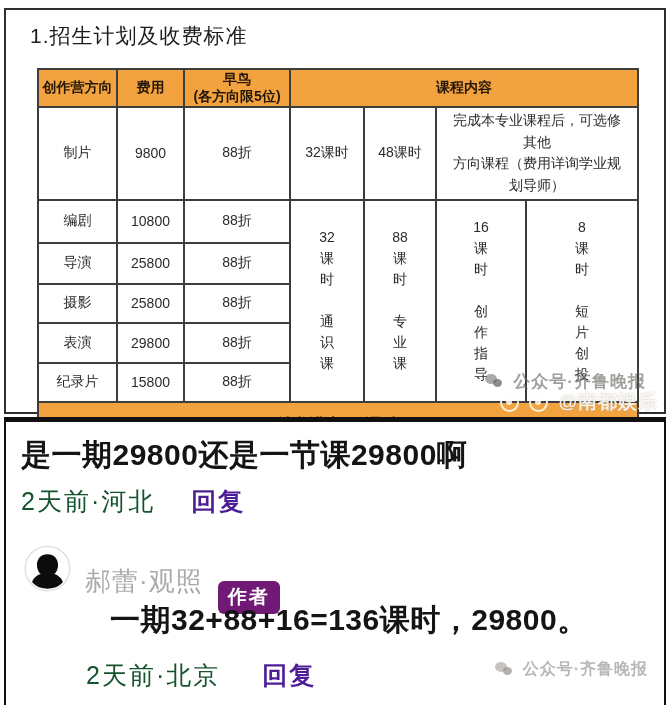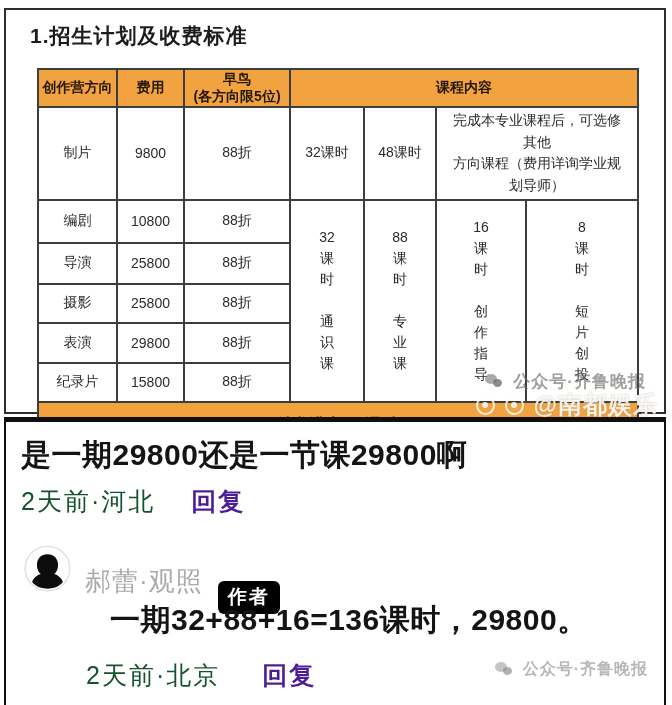--- a/index.html
+++ b/index.html
@@ -2,56 +2,56 @@
 <html><head>
 <meta charset="utf-8">
 <style>
   * { margin:0; padding:0; box-sizing:border-box; }
   html,body { background:#fff; }
   body { font-family:"Liberation Sans","DejaVu Sans",sans-serif; width:672px; height:705px; position:relative; }
   .canvas { position:absolute; left:0; top:0; width:672px; height:705px; background:#fff; overflow:hidden; }
 
   
   .top-card { position:absolute; left:4px; top:8px; width:662px; height:406px; background:#fff; border:2px solid #2e2e2e; }
-  .card-title { position:absolute; left:24px; top:12px; font-size:21px; font-weight:700; color:#1c1c1c; letter-spacing:1px; }
+  .card-title { position:absolute; left:24px; top:12px; font-size:21px; font-weight:400; color:#1c1c1c; letter-spacing:1px; }
 
   table.fee { position:absolute; left:31px; top:58px; width:600px; border-collapse:collapse; table-layout:fixed; }
   table.fee td { border:2px solid #3d3d3d; text-align:center; vertical-align:middle; color:#2b2b2b; font-size:14px; }
   tr.hdr td { background:#F2A340; color:#241708; font-weight:700; font-size:14px; }
   td.pre { white-space:pre-line; line-height:1.25; }
   td.vert { white-space:pre-line; line-height:1.5; font-size:14px; color:#333; }
   td.note { font-size:13px; line-height:1.55; white-space:pre-line; padding:2px 12px; color:#222; }
   td.num { font-size:15px; }
   tr.foot td { background:#F2A340; color:#241708; font-weight:700; font-size:15px; letter-spacing:1px; }
 
   
   .wm-row { position:absolute; display:flex; align-items:center; gap:10px; z-index:5; pointer-events:none; }
   .wm1 { right:18px; top:360px; color:rgba(104,100,96,.62); font-size:17px; font-weight:600; letter-spacing:1px; }
-  .wm2 { right:6px; top:379px; color:rgba(255,253,250,.88); font-size:24px; font-weight:700; letter-spacing:1px;
+  .wm2 { right:6px; top:379px; color:rgba(255,253,250,.88); font-size:19px; font-weight:700; letter-spacing:1px;
          text-shadow:0 0 2px rgba(150,140,120,.55);justify-content:center; }
   .wicon { width:18px; height:16px; position:relative; display:inline-block; }
   .wicon .b1 { position:absolute; left:0; top:0; width:12px; height:10px; border-radius:50%; background:rgba(104,100,96,.55); }
   .wicon .b2 { position:absolute; left:8px; top:5px; width:9px; height:8px; border-radius:50%; background:rgba(104,100,96,.75); }
   .weibo { width:19px; height:19px; border-radius:50%; border:2.5px solid rgba(255,253,250,.85); display:inline-block; position:relative; }
   .weibo:after { content:""; position:absolute; left:4px; top:4px; width:6px; height:6px; border-radius:50%; background:rgba(255,253,250,.85); }
 
   
   .bottom-card { position:absolute; left:4px; top:417px; width:662px; height:352px; background:#fff;
                  border:2px solid #101010; border-top-width:5px; border-bottom-width:3px; }
   .comment-text { position:absolute; left:15px; top:13px; font-size:30px; font-weight:700; color:#141414; letter-spacing:.5px; }
   .meta-row { position:absolute; display:flex; align-items:center; }
   .meta-main { left:15px; top:63px; }
   .meta-time { color:#14532d; font-size:25px; letter-spacing:2px; }
   .meta-reply { color:#4c1d95; font-size:25px; font-weight:600; letter-spacing:2px; }
   .gap36 { width:36px; } .gap42 { width:42px; }
 
   .avatar-wrap { position:absolute; left:18px; top:123px; width:47px; height:47px; border-radius:50%; overflow:hidden; }
   .reply-head { position:absolute; left:79px; top:127px; display:flex; align-items:center; }
   .reply-user { color:#a9a9a9; font-size:26px; letter-spacing:1px; }
-  .author-badge { margin-left:15px; background:#000000; color:#fff; font-size:19px; font-weight:700;
+  .author-badge { margin-left:15px; background:#701a75; color:#fff; font-size:19px; font-weight:700;
                   border-radius:6px; padding:3px 10px 4px; letter-spacing:2px;margin-top:32px; }
   .reply-text { position:absolute; left:80px; top:178px; font-size:30px; font-weight:700; color:#141414; letter-spacing:.5px;margin-left:24px; }
   .meta-reply-row { left:80px; top:237px; }
 
   .wm3 { right:16px; top:237px; color:rgba(128,124,120,.55); font-size:16px; font-weight:600; letter-spacing:1px; }
   .wicon-g .b1 { background:rgba(128,124,120,.45); } .wicon-g .b2 { background:rgba(128,124,120,.6); }
   .corner-logo { position:absolute; right:0px; bottom:-6px; font-size:29px; font-weight:800; font-style:italic;
                  color:rgba(47,168,220,.62); letter-spacing:1px; z-index:6; pointer-events:none;
                  text-shadow:2px 2px 0 rgba(242,163,64,.55); transform:skewX(-3deg); }
 </style>

